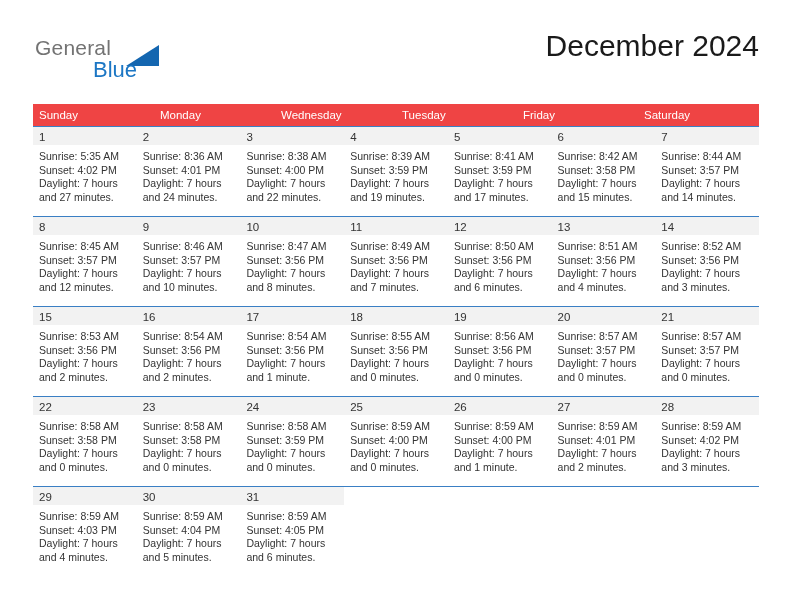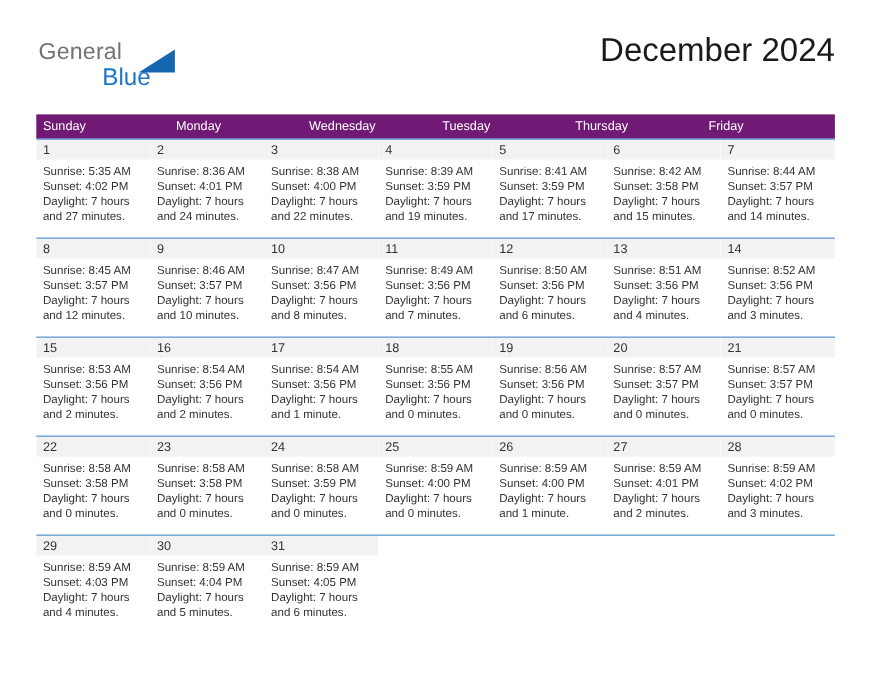--- a/index.html
+++ b/index.html
@@ -89,21 +89,21 @@
   
   .calendar {
     position: absolute;
     left: 33px;
     top: 104px;
     width: 726px;
   }
 
   .weekdays {
     display: flex;
-    background: #701a75;
+    background: #ef4444;
     height: 22px;
   }
   .weekday {
     flex: 1 1 0;
     color: #ffffff;
     font-size: 11.5px;
     line-height: 22px;
     padding-left: 6px;
     box-sizing: border-box;
     white-space: nowrap;
@@ -174,22 +174,22 @@
 
   </div>
 
   <div class="calendar">
 
     <div class="weekdays">
       <div class="weekday">Sunday</div>
       <div class="weekday">Monday</div>
       <div class="weekday">Wednesday</div>
       <div class="weekday">Tuesday</div>
-      <div class="weekday">Thursday</div>
       <div class="weekday">Friday</div>
+      <div class="weekday">Saturday</div>
     </div>
 
     <div class="week" id="week-0">
         <div class="day">
           <div class="day-num-band"><span class="day-num">1</span></div>
           <div class="day-info">
             <div class="info-sunrise">Sunrise: 5:35 AM</div>
             <div class="info-sunset">Sunset: 4:02 PM</div>
             <div class="info-daylight">Daylight: 7 hours and 27 minutes.</div>
           </div>

